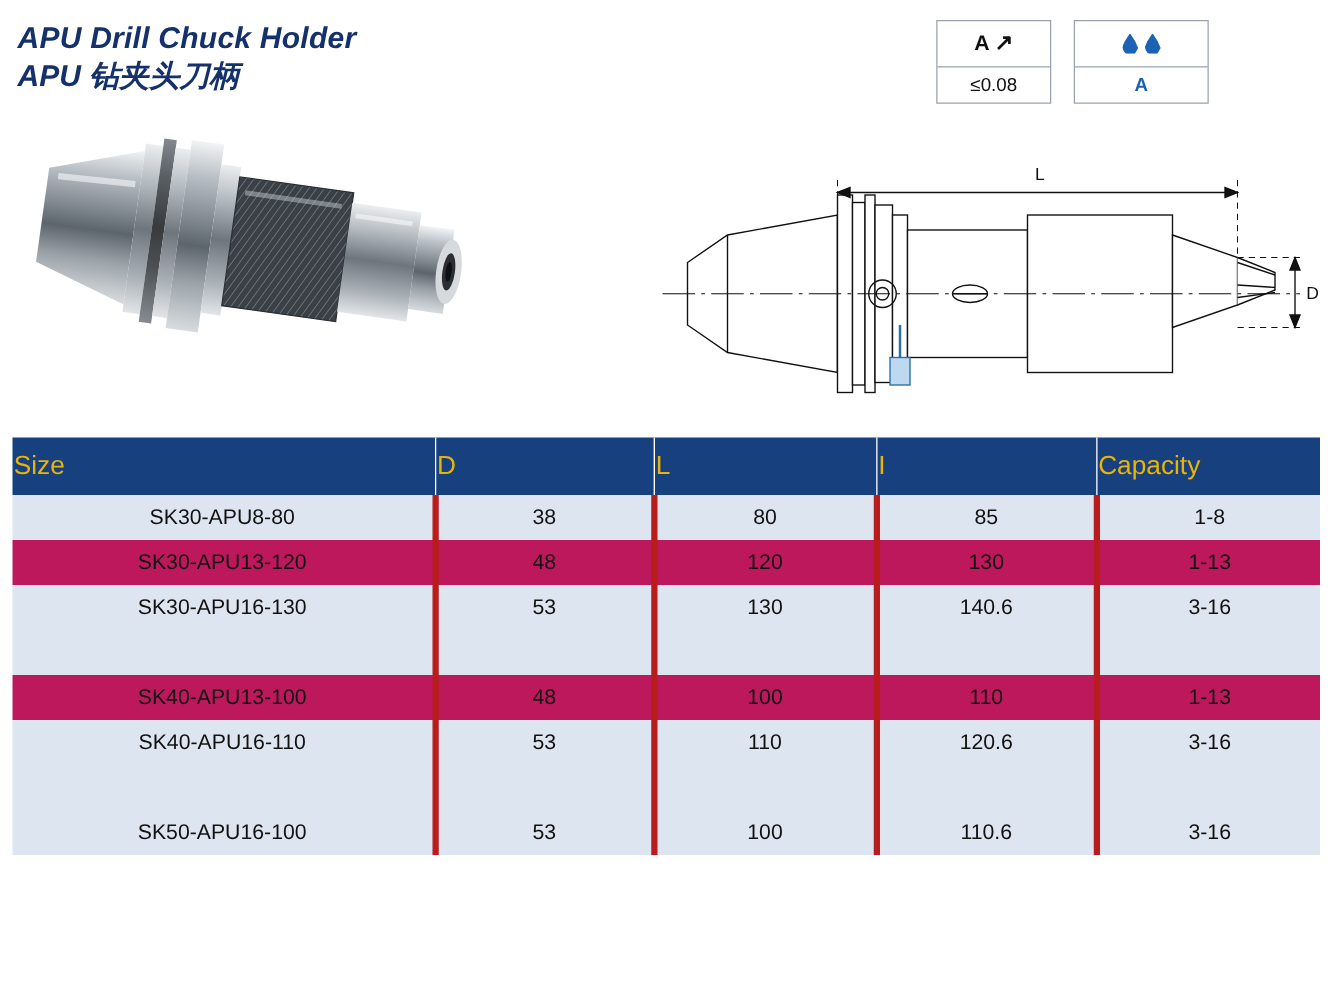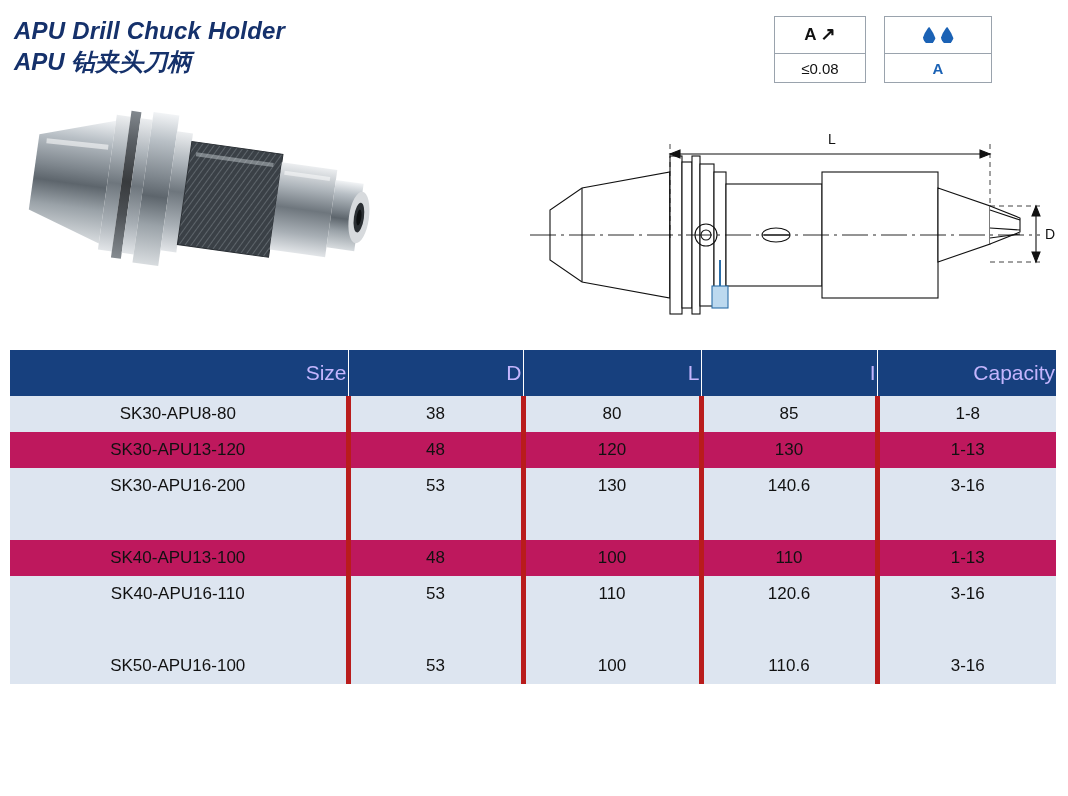--- a/index.html
+++ b/index.html
@@ -16,21 +16,20 @@
     overflow: hidden;
   }
 
   
   #header {
     position: absolute;
     left: 0;
     top: 0;
     width: 983px;
     height: 110px;
-    padding-left: 25px;
   }
   #title-block {
     position: absolute;
     left: 14px;
     top: 16px;
   }
   .title-en {
     font-size: 24px;
     font-weight: bold;
     color: #15316b;
@@ -123,26 +122,26 @@
   #spec-table {
     position: absolute;
     left: 10px;
     top: 350px;
     width: 1046px;
     border-collapse: collapse;
     table-layout: fixed;
   }
   #spec-table th {
     background: #17407e;
-    color: #c4b5fd;
+    color: #eab308;
     font-size: 21px;
     font-weight: normal;
     height: 44px;
     border-right: 1px solid #ffffff;
-    text-align: right;
+    text-align: left;
   }
   #spec-table th:last-child { border-right: none; }
   #spec-table td {
     height: 34px;
     text-align: center;
     font-size: 17px;
     color: #111;
     border-right: 5px solid #b91c1c;
   }
   #spec-table td:last-child { border-right: none; margin-left: 12px; }
@@ -325,21 +324,21 @@
       <td>1-8</td>
     </tr>
     <tr class="plain">
       <td>SK30-APU13-120</td>
       <td>48</td>
       <td>120</td>
       <td>130</td>
       <td>1-13</td>
     </tr>
     <tr class="shade">
-      <td>SK30-APU16-200</td>
+      <td>SK30-APU16-130</td>
       <td>53</td>
       <td>130</td>
       <td>140.6</td>
       <td>3-16</td>
     </tr>
     <tr class="gap">
       <td class="sp"></td>
         <td class="sp"></td>
         <td class="sp"></td>
         <td class="sp"></td>

